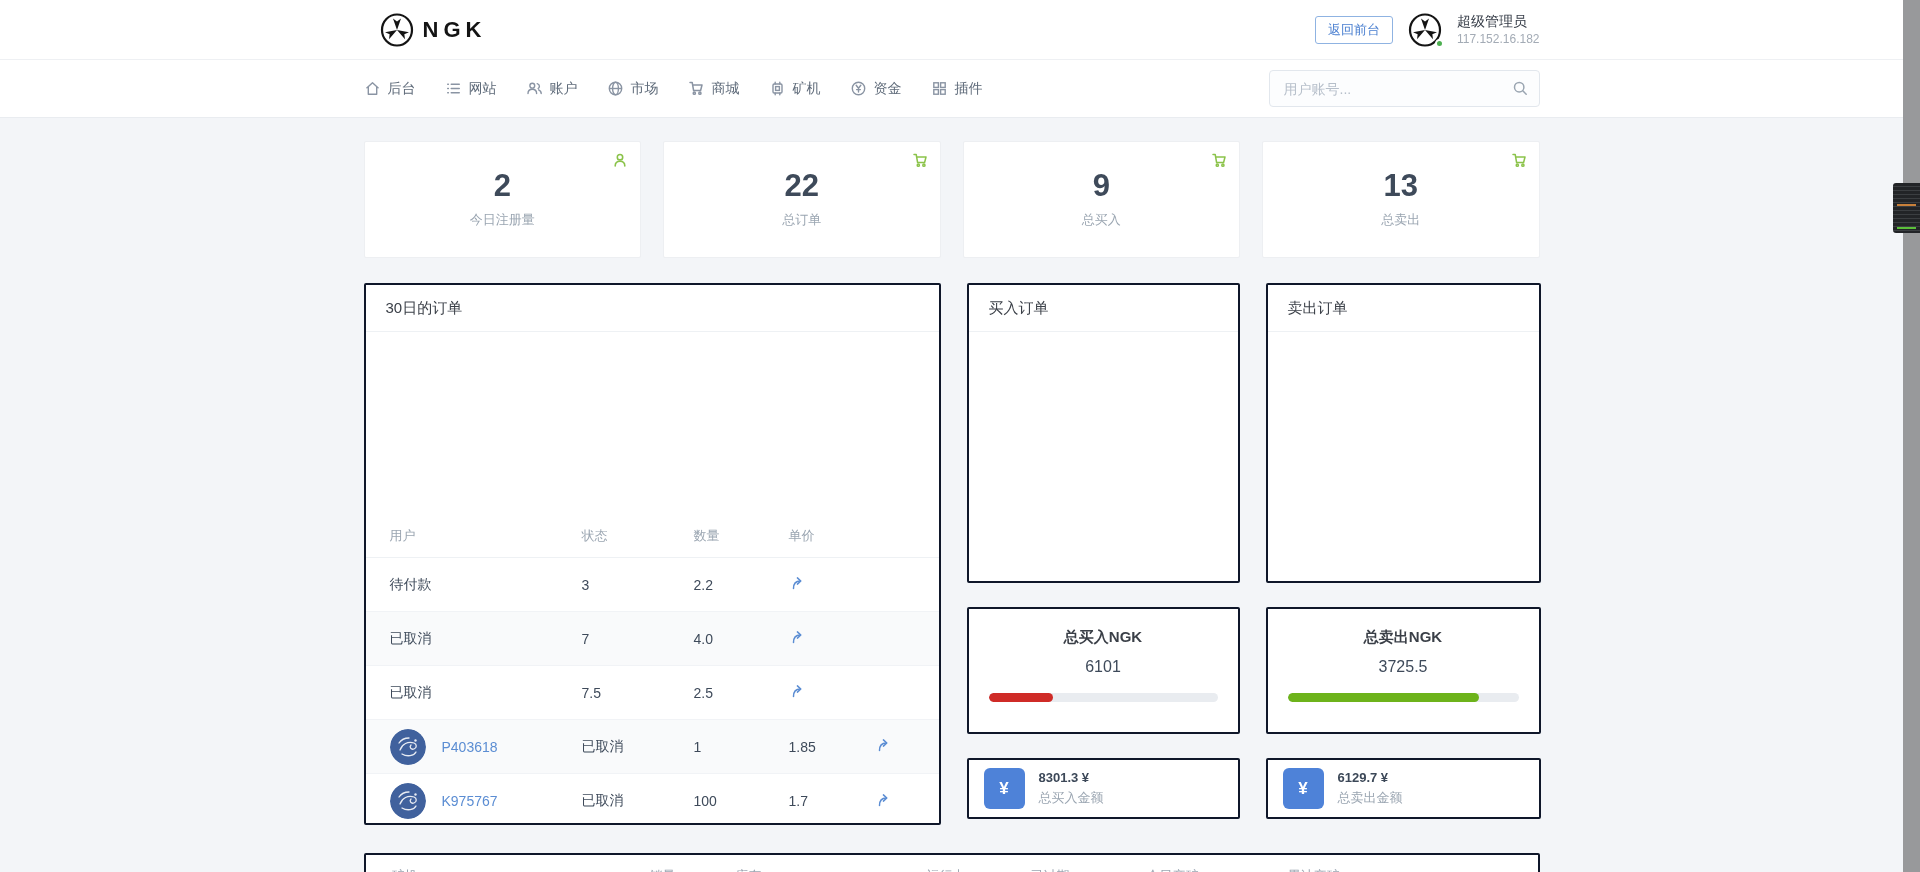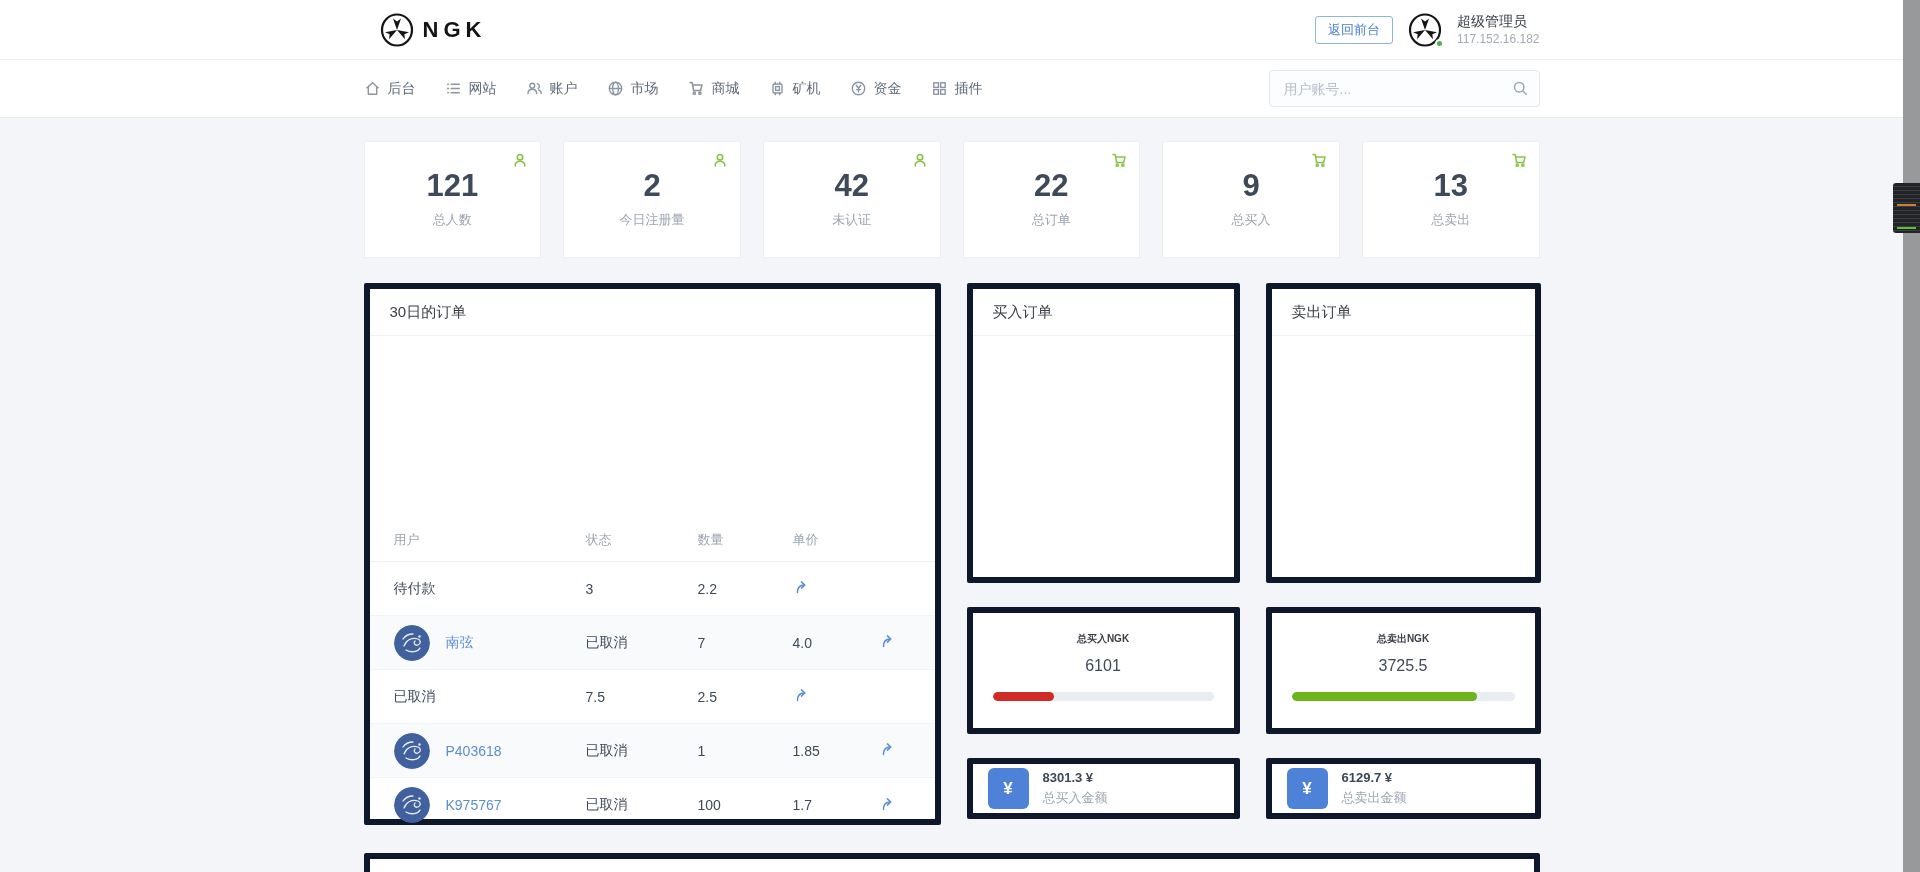--- a/index.html
+++ b/index.html
@@ -44,42 +44,42 @@
 
   .stats-row { display:flex; gap:22px; }
   .stat-card { flex:1; background:#fff; border:1px solid #edeff2; border-radius:2px;
                position:relative; height:117px; text-align:center; }
   .stat-icon { position:absolute; top:10px; right:12px; color:#8bc34a; }
   .stat-value { font-size:31px; font-weight:600; color:#3e4a5a; padding-top:26px; }
   .stat-label { font-size:13px; color:#9aa5b1; margin-top:7px; }
 
   .main-row { display:grid; grid-template-columns:577px 273px 275px; column-gap:26px; margin-top:25px; align-items:start; }
 
-  .panel { background:#fff; border:6px solid #0f172a; border-radius:2px; }
+  .panel { background:#fff; border:2px solid #0f172a; border-radius:2px; }
   .panel-title { padding:14px 20px 13px; font-size:15px; color:#3a3f47; border-bottom:1px solid #eef1f4; }
 
   .orders-panel { height:542px; }
   .chart-area { height:182px; background:#fff; }
 
   .thead, .trow { display:grid; grid-template-columns:192px 112px 95px 86px 1fr;
                   align-items:center; padding-left:24px; }
   .thead { height:44px; color:#9aa5b1; font-size:13px; border-bottom:1px solid #eef1f4; }
   .trow { height:54px; border-bottom:1px solid #f1f3f6; font-size:14px; color:#3e4a5a; }
   .trow:last-child { border-bottom:none; }
   .trow:nth-child(even) { background:#f9fafb; }
   .user-cell { display:flex; align-items:center; gap:16px; }
   .avatar { width:36px; height:36px; border-radius:50%; display:block; }
   .user-link { color:#5b8dd3; cursor:pointer; }
   .row-arrow { color:#5b8dd3; cursor:pointer; width:40px; text-align:left; }
 
   .side-col { display:flex; flex-direction:column; gap:24px; }
   .empty-panel { height:300px; }
 
   .total-card { height:127px; text-align:center; }
-  .total-title { font-size:10px; font-weight:bold; color:#3a3f47; padding-top:19px;text-align:center; }
+  .total-title { font-size:15px; font-weight:bold; color:#3a3f47; padding-top:19px;text-align:center; }
   .total-value { font-size:16px; font-weight:normal; color:#3e4a5a; margin-top:11px; }
   .progress-track { margin:17px 20px 0; height:9px; background:#e9ecf0; border-radius:5px; overflow:hidden; }
   .progress-fill { height:100%; border-radius:5px; }
 
   .money-card { height:61px; display:flex; align-items:center; gap:14px; padding:0 15px; }
   .money-icon { width:41px; height:41px; background:#4e82d8; border-radius:6px; color:#fff;
                 display:flex; align-items:center; justify-content:center;
                 font-size:17px; font-weight:bold; flex:none; }
   .money-value { font-size:13px; font-weight:bold; color:#3c4858; }
   .money-label { font-size:13px; color:#9aa5b1; margin-top:4px; }
@@ -259,36 +259,22 @@
     </div>
   </div>
 
   <div class="content container">
 
     <div class="stats-row">
       <div class="stat-card">
         <svg class="stat-icon" width="16" height="16" viewBox="0 0 16 16">
             <use href="#ic-user"></use>
           </svg>
-        <div class="stat-value">121</div>
-        <div class="stat-label">总人数</div>
-      </div>
-      <div class="stat-card">
-        <svg class="stat-icon" width="16" height="16" viewBox="0 0 16 16">
-            <use href="#ic-user"></use>
-          </svg>
         <div class="stat-value">2</div>
         <div class="stat-label">今日注册量</div>
-      </div>
-      <div class="stat-card">
-        <svg class="stat-icon" width="16" height="16" viewBox="0 0 16 16">
-            <use href="#ic-user"></use>
-          </svg>
-        <div class="stat-value">42</div>
-        <div class="stat-label">未认证</div>
       </div>
       <div class="stat-card">
         <svg class="stat-icon" width="16" height="16" viewBox="0 0 16 16">
             <use href="#ic-cart"></use>
           </svg>
         <div class="stat-value">22</div>
         <div class="stat-label">总订单</div>
       </div>
       <div class="stat-card">
         <svg class="stat-icon" width="16" height="16" viewBox="0 0 16 16">
@@ -321,26 +307,20 @@
         <div>
           <div class="trow">
             <span class="status">待付款</span>
             <span>3</span>
             <span>2.2</span>
             <span class="row-arrow"><svg width="16" height="16" viewBox="0 0 16 16">
                   <use href="#ic-redo"></use>
                 </svg></span>
           </div>
           <div class="trow">
-            <div class="user-cell">
-              <svg class="avatar" viewBox="0 0 36 36">
-                  <use href="#avatar-art"></use>
-                </svg>
-              <span class="user-link">南弦</span>
-            </div>
             <span class="status">已取消</span>
             <span>7</span>
             <span>4.0</span>
             <span class="row-arrow"><svg width="16" height="16" viewBox="0 0 16 16">
                   <use href="#ic-redo"></use>
                 </svg></span>
           </div>
           <div class="trow">
             <span class="status">已取消</span>
             <span>7.5</span>

